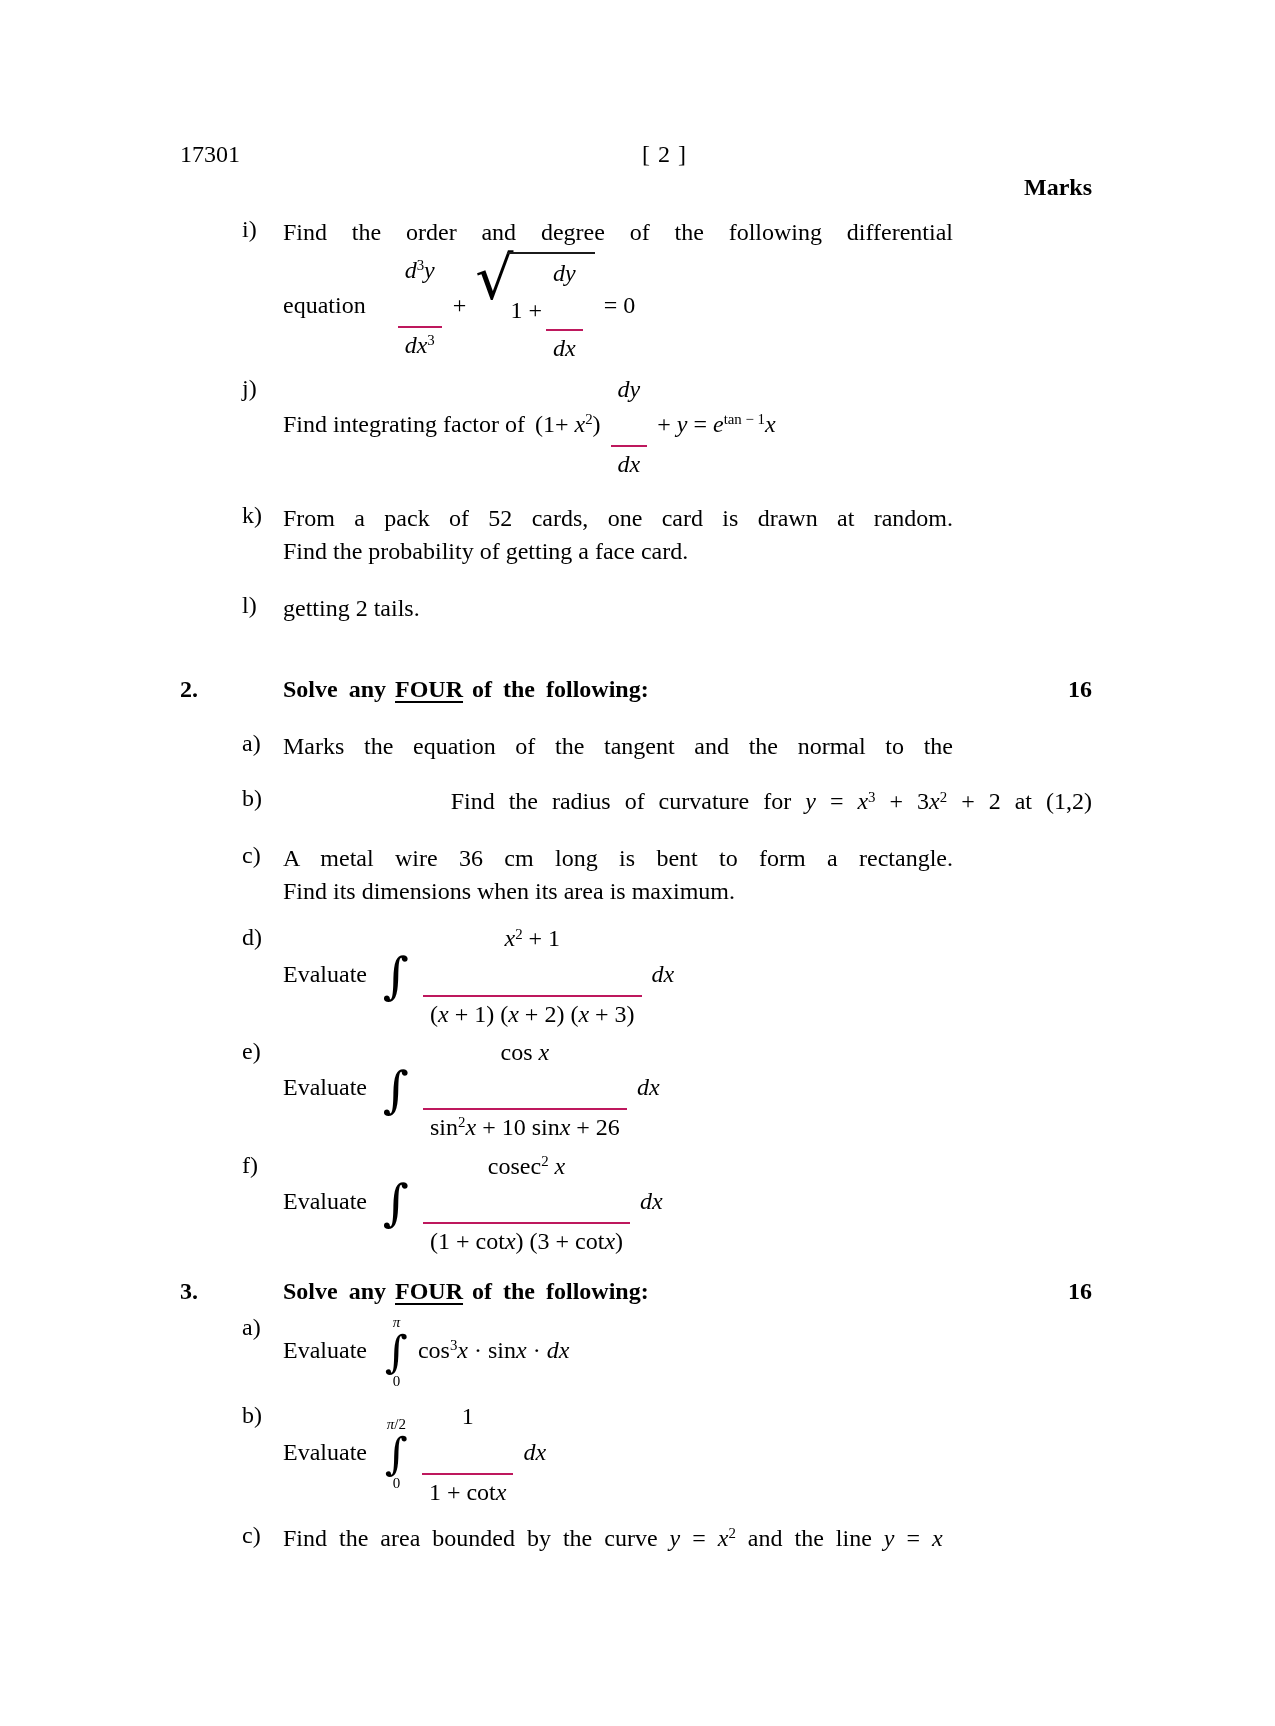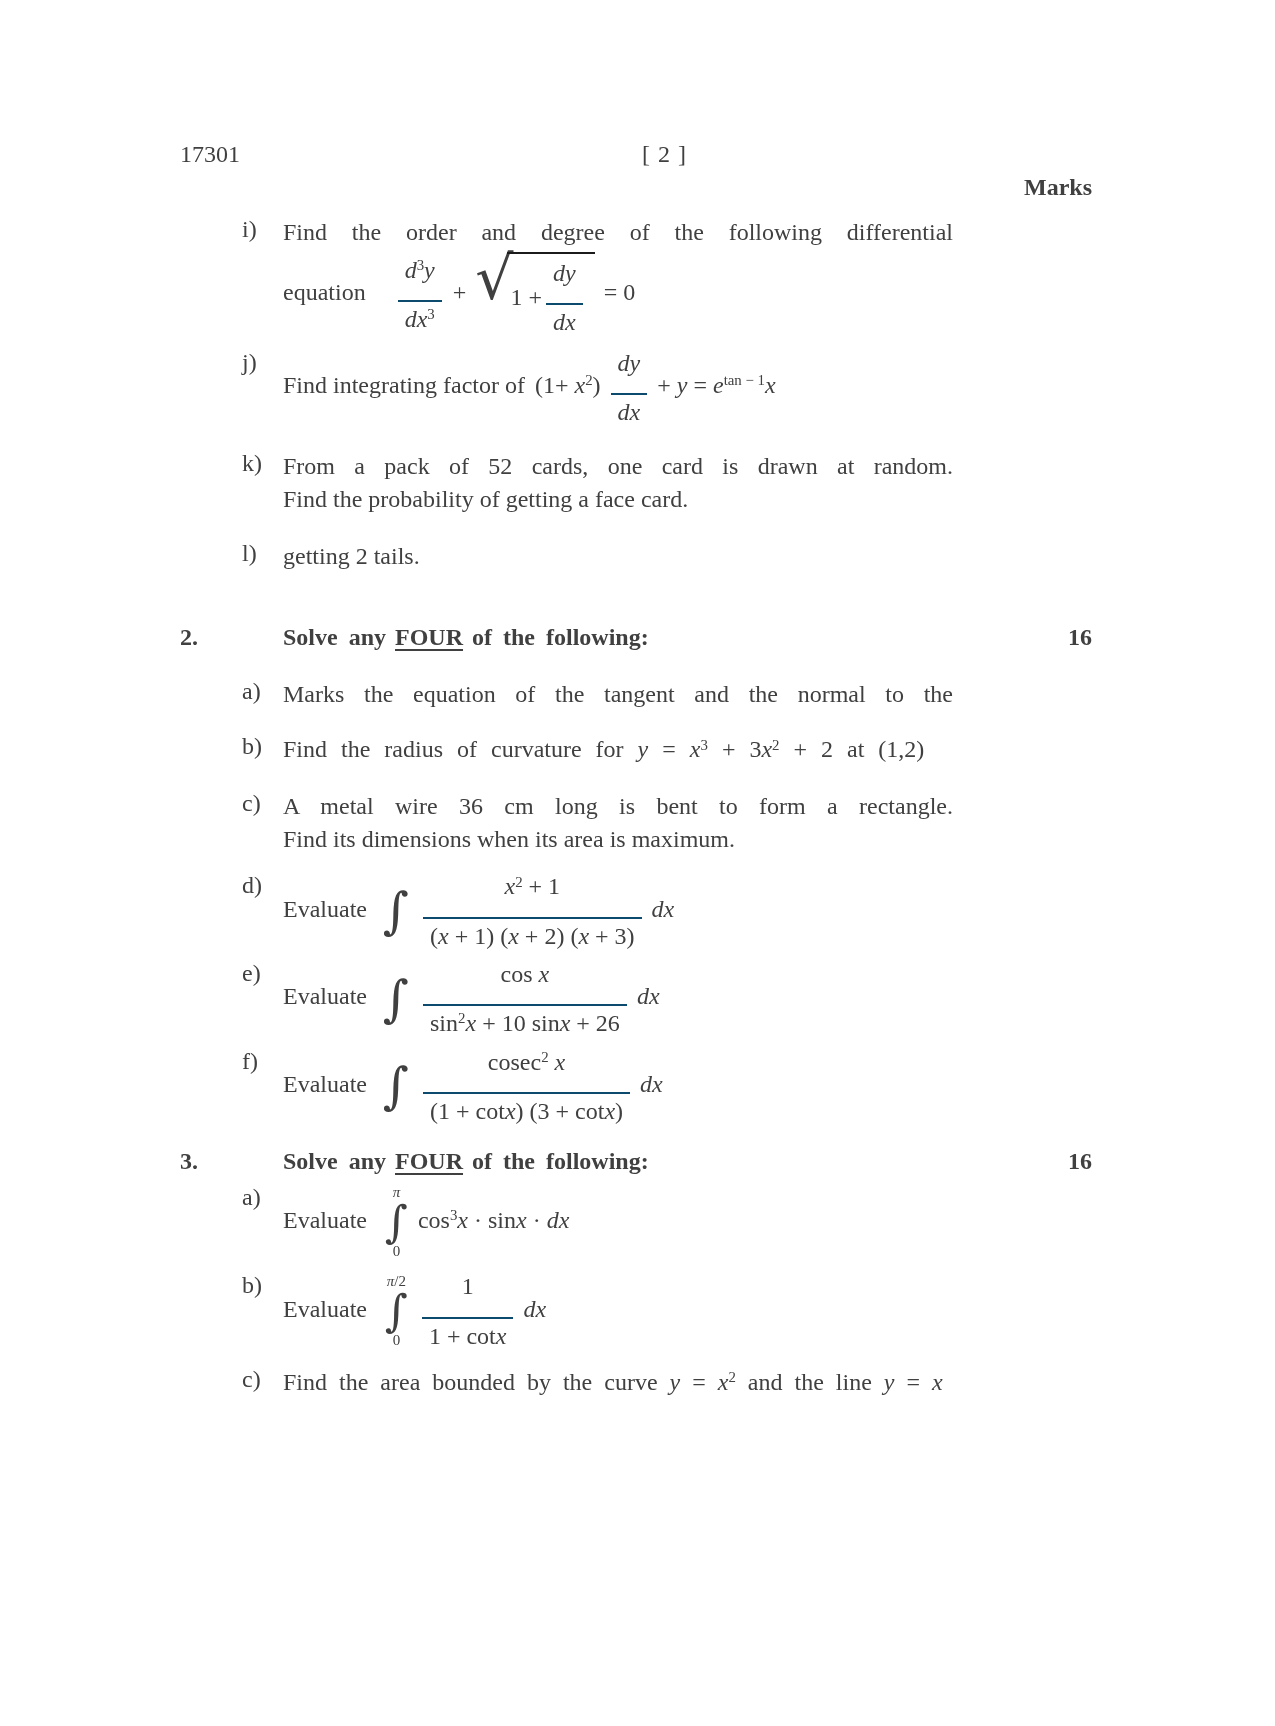--- a/index.html
+++ b/index.html
@@ -1,18 +1,18 @@
 <!DOCTYPE html>
 <html><head>
 <meta charset="utf-8">
 <style>
   html,body{margin:0;padding:0;background:#ffffff;}
   .page{
     position:relative;width:1275px;height:1726px;background:#ffffff;
-    color:#404040;font-family:"Liberation Serif","DejaVu Serif",serif;
+    color:#000000;font-family:"Liberation Serif","DejaVu Serif",serif;
     font-size:24px;overflow:hidden;
   }
   .content{position:absolute;left:180px;top:138px;width:912px;}
 
   .hdr{position:relative;height:33px;line-height:33px;}
   .code{position:absolute;left:0;top:0;}
   .pageno{position:absolute;left:462px;top:0;letter-spacing:1px;}
   .marksrow{height:33px;line-height:33px;text-align:right;font-weight:700;margin-bottom:12px;}
 
   .item{display:flex;margin-left:62px;}
@@ -21,21 +21,21 @@
   .line{line-height:33px;}
   .just{text-align:justify;text-align-last:justify;width:670px;}
   .mathline{white-space:nowrap;line-height:33px;}
 
   .tk-it{font-style:italic;}
   .tk-up{font-style:normal;}
   .tk-sup{font-size:0.62em;position:relative;top:-0.52em;line-height:0;font-style:normal;}
 
   .frac{display:inline-block;vertical-align:middle;text-align:center;line-height:1.18;margin:0 4px;}
   .frac .num{display:block;padding:0 7px 16px;}
-  .frac .den{display:block;border-top:2px solid #0c4a6e;padding:3px 7px 0;}
+  .frac .den{display:block;border-top:2px solid #be185d;padding:3px 7px 0;margin-top:26px;}
 
   .word{margin-right:28px;}
   .lead{margin-right:10px;}
   .op{margin:0 7px;}
 
   .sqrt{display:inline-flex;align-items:flex-start;vertical-align:middle;margin:0 2px;}
   .sqrt-sym{font-family:"DejaVu Serif",serif;font-size:60px;line-height:1;margin-top:-4px;font-weight:400;}
   .sqrt-rad{display:inline-flex;align-items:center;border-top:2.5px solid #1b1b1b;margin-left:-7px;padding:5px 8px 0 4px;}
 
   .int{font-family:"DejaVu Serif",serif;font-size:50px;line-height:0.8;vertical-align:middle;display:inline-block;margin:0 10px 0 0;}
@@ -46,21 +46,21 @@
   .intlim .lim{font-size:15px;line-height:1.15;}
   .isym{font-family:"DejaVu Serif",serif;font-size:44px;line-height:0.95;}
 
   .qhead{display:flex;font-weight:700;line-height:33px;}
   .qnum{flex:none;width:103px;}
   .qtitle{flex:1;word-spacing:5px;}
   .qtitle .tpre,.qtitle .four{margin-right:9px;}
   .four{text-decoration:underline;text-decoration-thickness:2px;text-underline-offset:4px;}
   .qmarks{flex:none;}
 
-  .wsb{word-spacing:8px;}
+  .wsb{word-spacing:8px;text-align:right;}
   .wsc{word-spacing:6px;font-family:Liberation Serif, serif;}
 
   .mb-i{margin-bottom:12px;}
   .mb-j{margin-bottom:24px;}
   .mb-k{margin-bottom:24px;}
   .mb-l{margin-bottom:48px;}
   .mb-h2{margin-bottom:24px;}
   .mb-a{margin-bottom:22px;}
   .mb-b{margin-bottom:24px;}
   .mb-c{margin-bottom:16px;}

